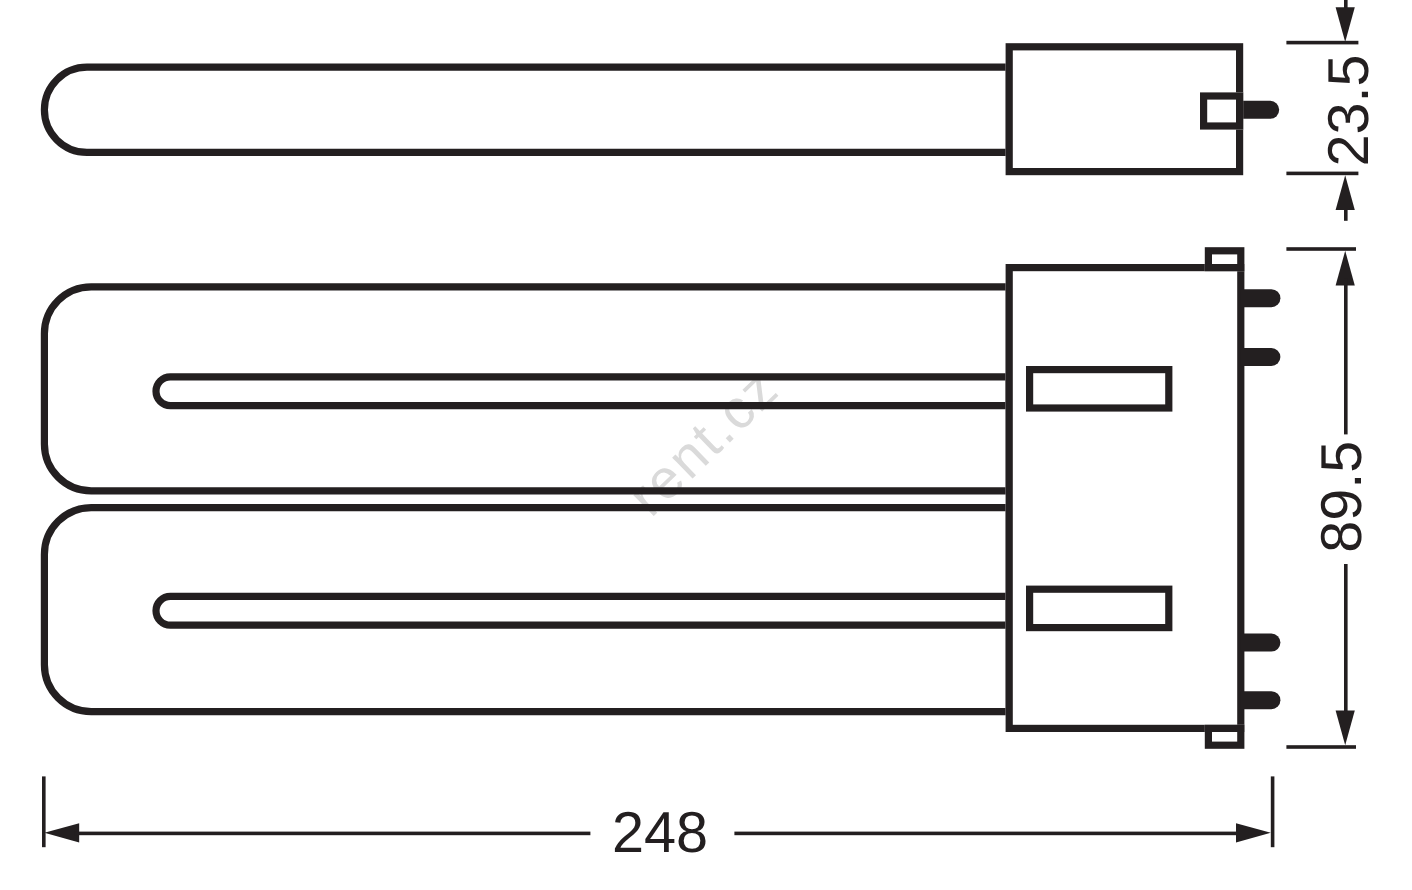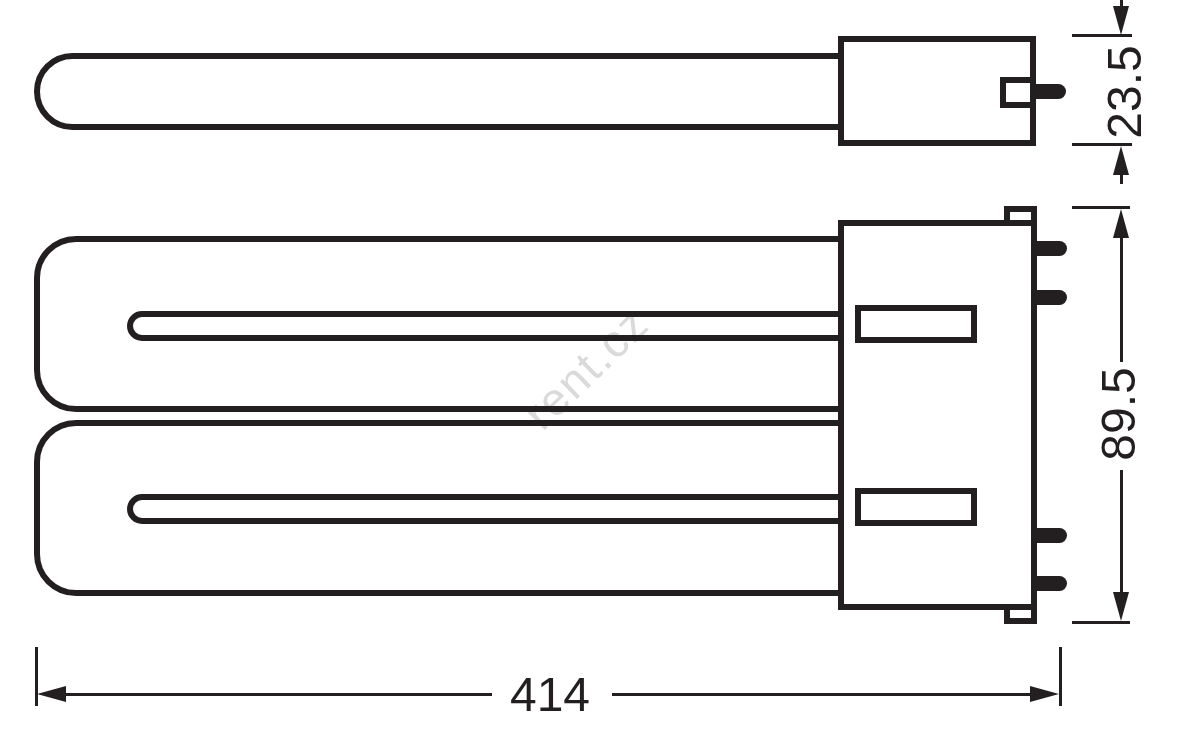--- a/index.html
+++ b/index.html
@@ -81,16 +81,16 @@
     <div class="abs dim-label center-rot" style="left:1119px; top:414px;">89.5</div>
   </div>
 
   <div>
     <div class="abs ln" style="left:35px;   top:647px; width:3px; height:59px;"></div>
     <div class="abs ln" style="left:1059px; top:647px; width:3px; height:59px;"></div>
     <div class="abs arr arr-left" style="left:37px; top:686px;"></div>
     <div class="abs ln" style="left:62px;  top:693px; width:430px; height:3px;"></div>
     <div class="abs ln" style="left:612px; top:693px; width:420px; height:3px;"></div>
     <div class="abs arr arr-right" style="left:1030px; top:686px;"></div>
-    <div class="abs dim-label center" style="left:550px; top:695px;">414</div>
+    <div class="abs dim-label center" style="left:550px; top:695px;">248</div>
   </div>
 
 </div>
 
 </body></html>

